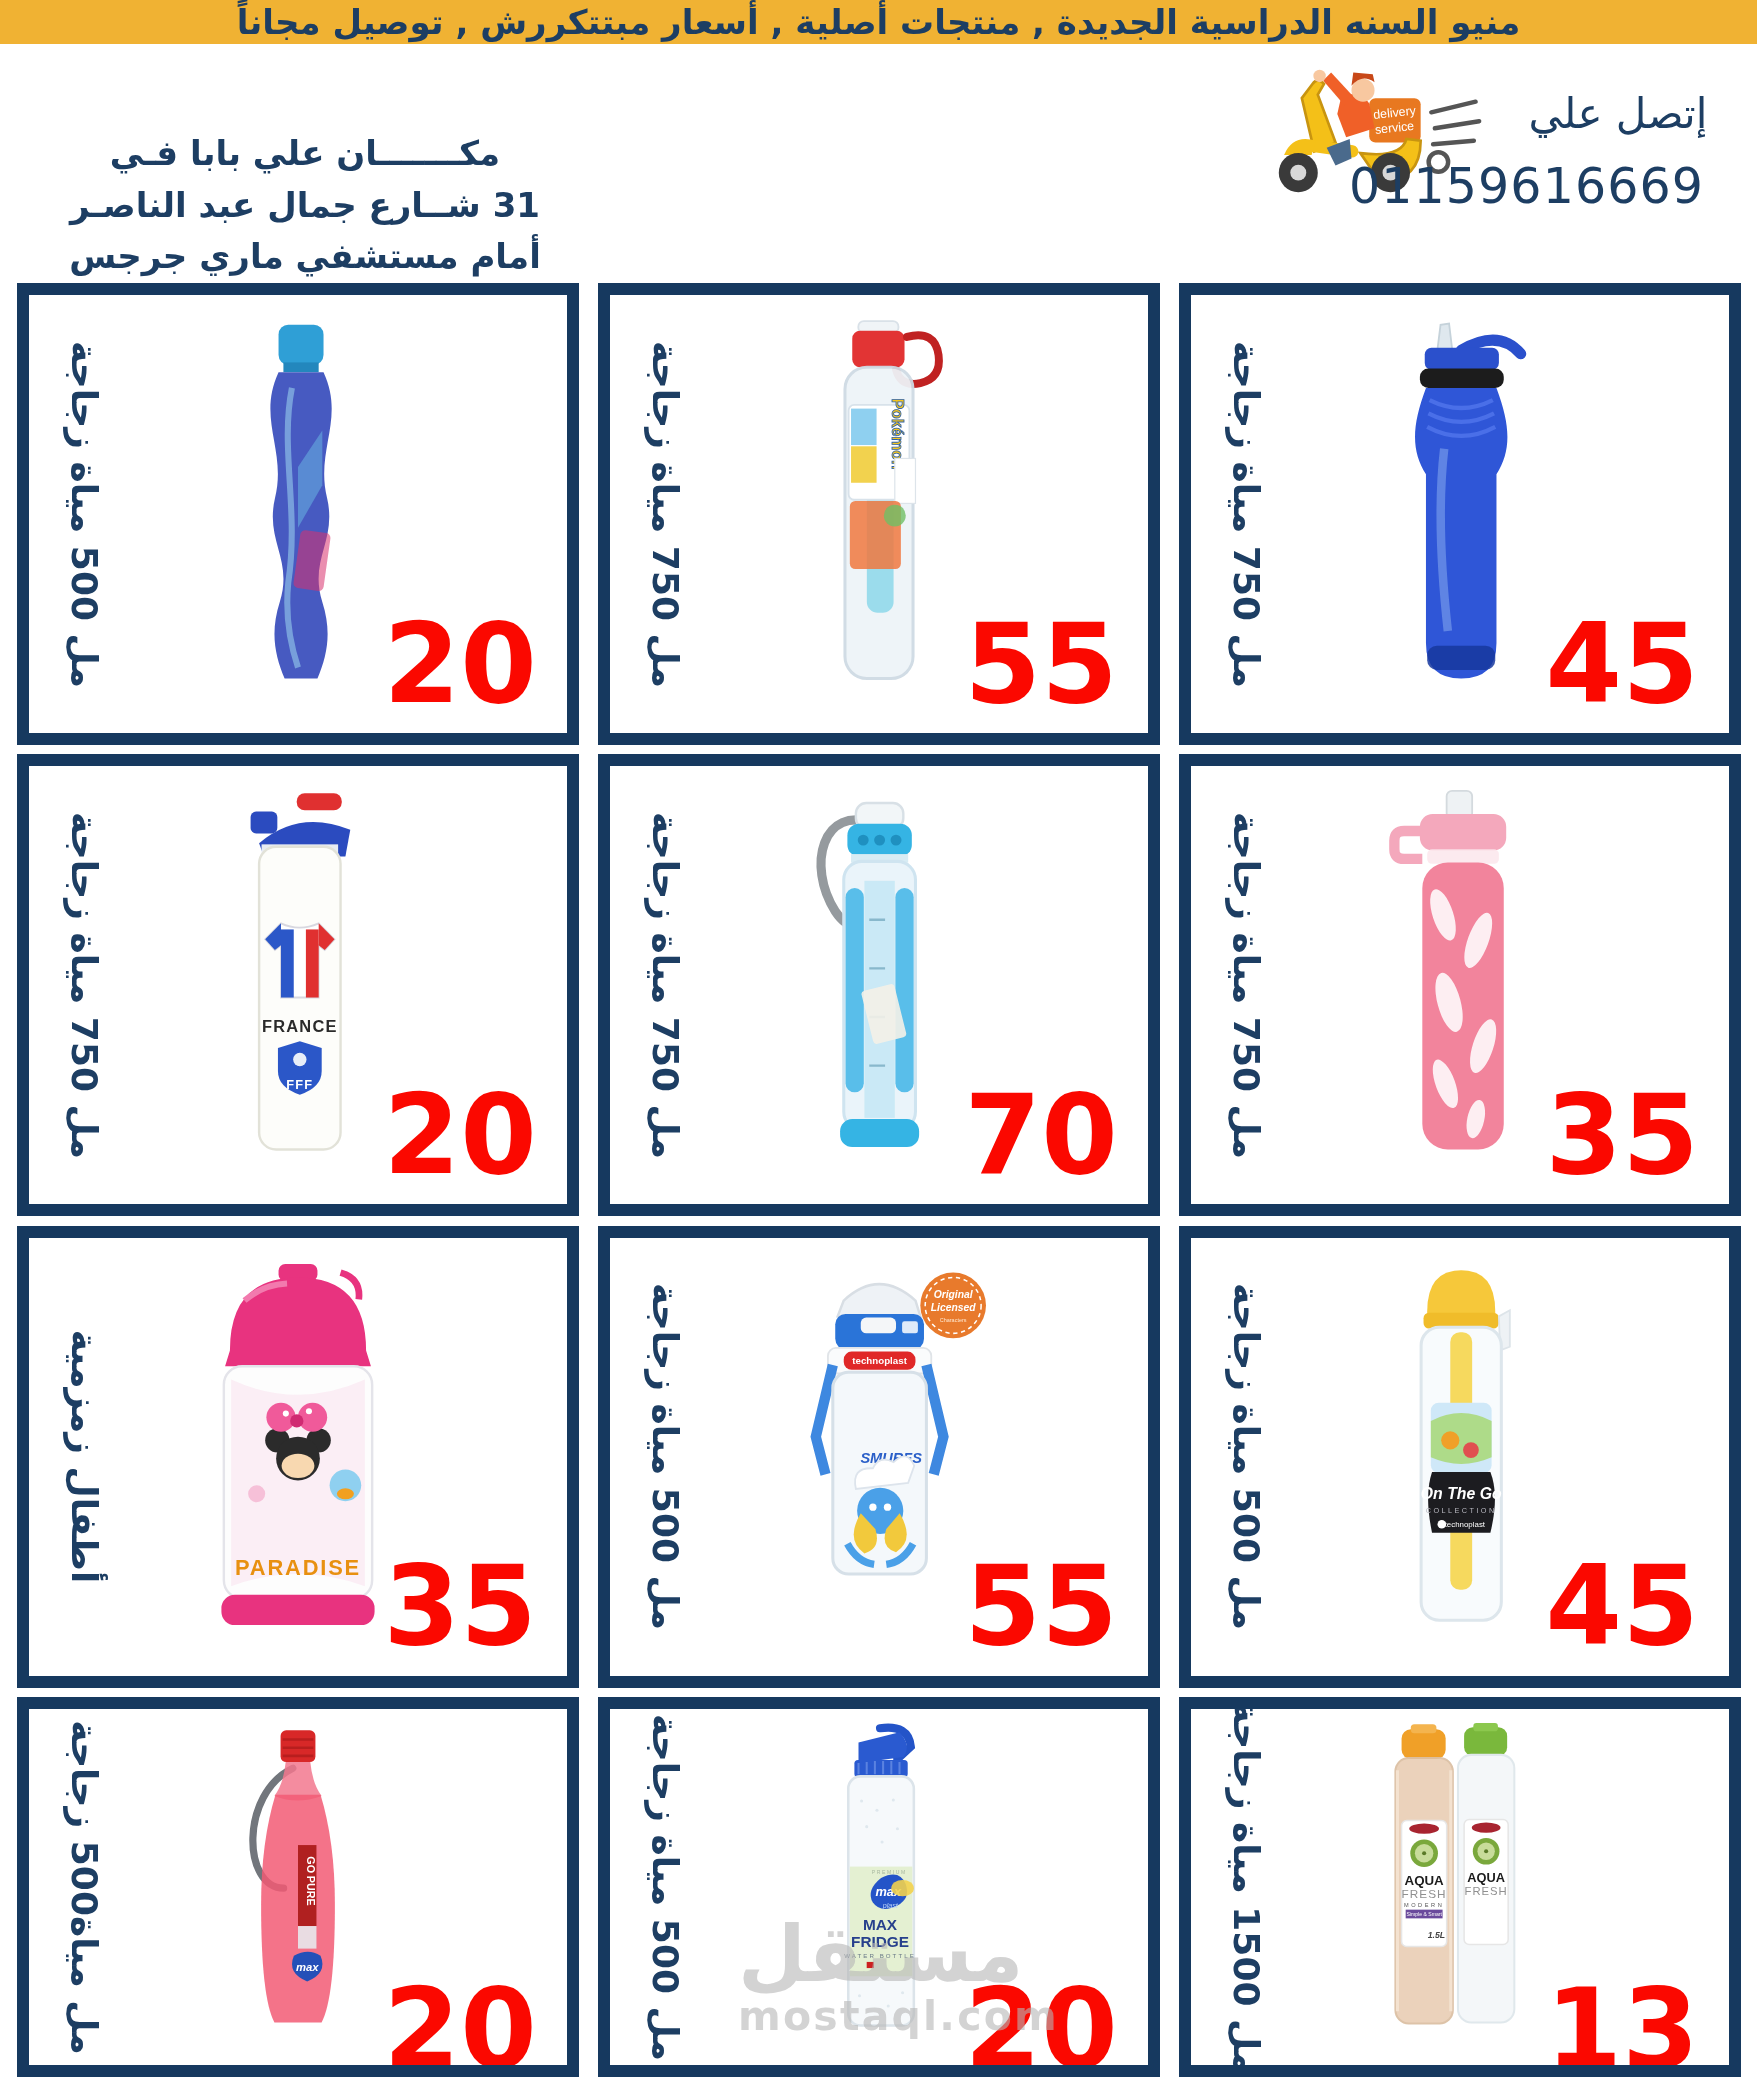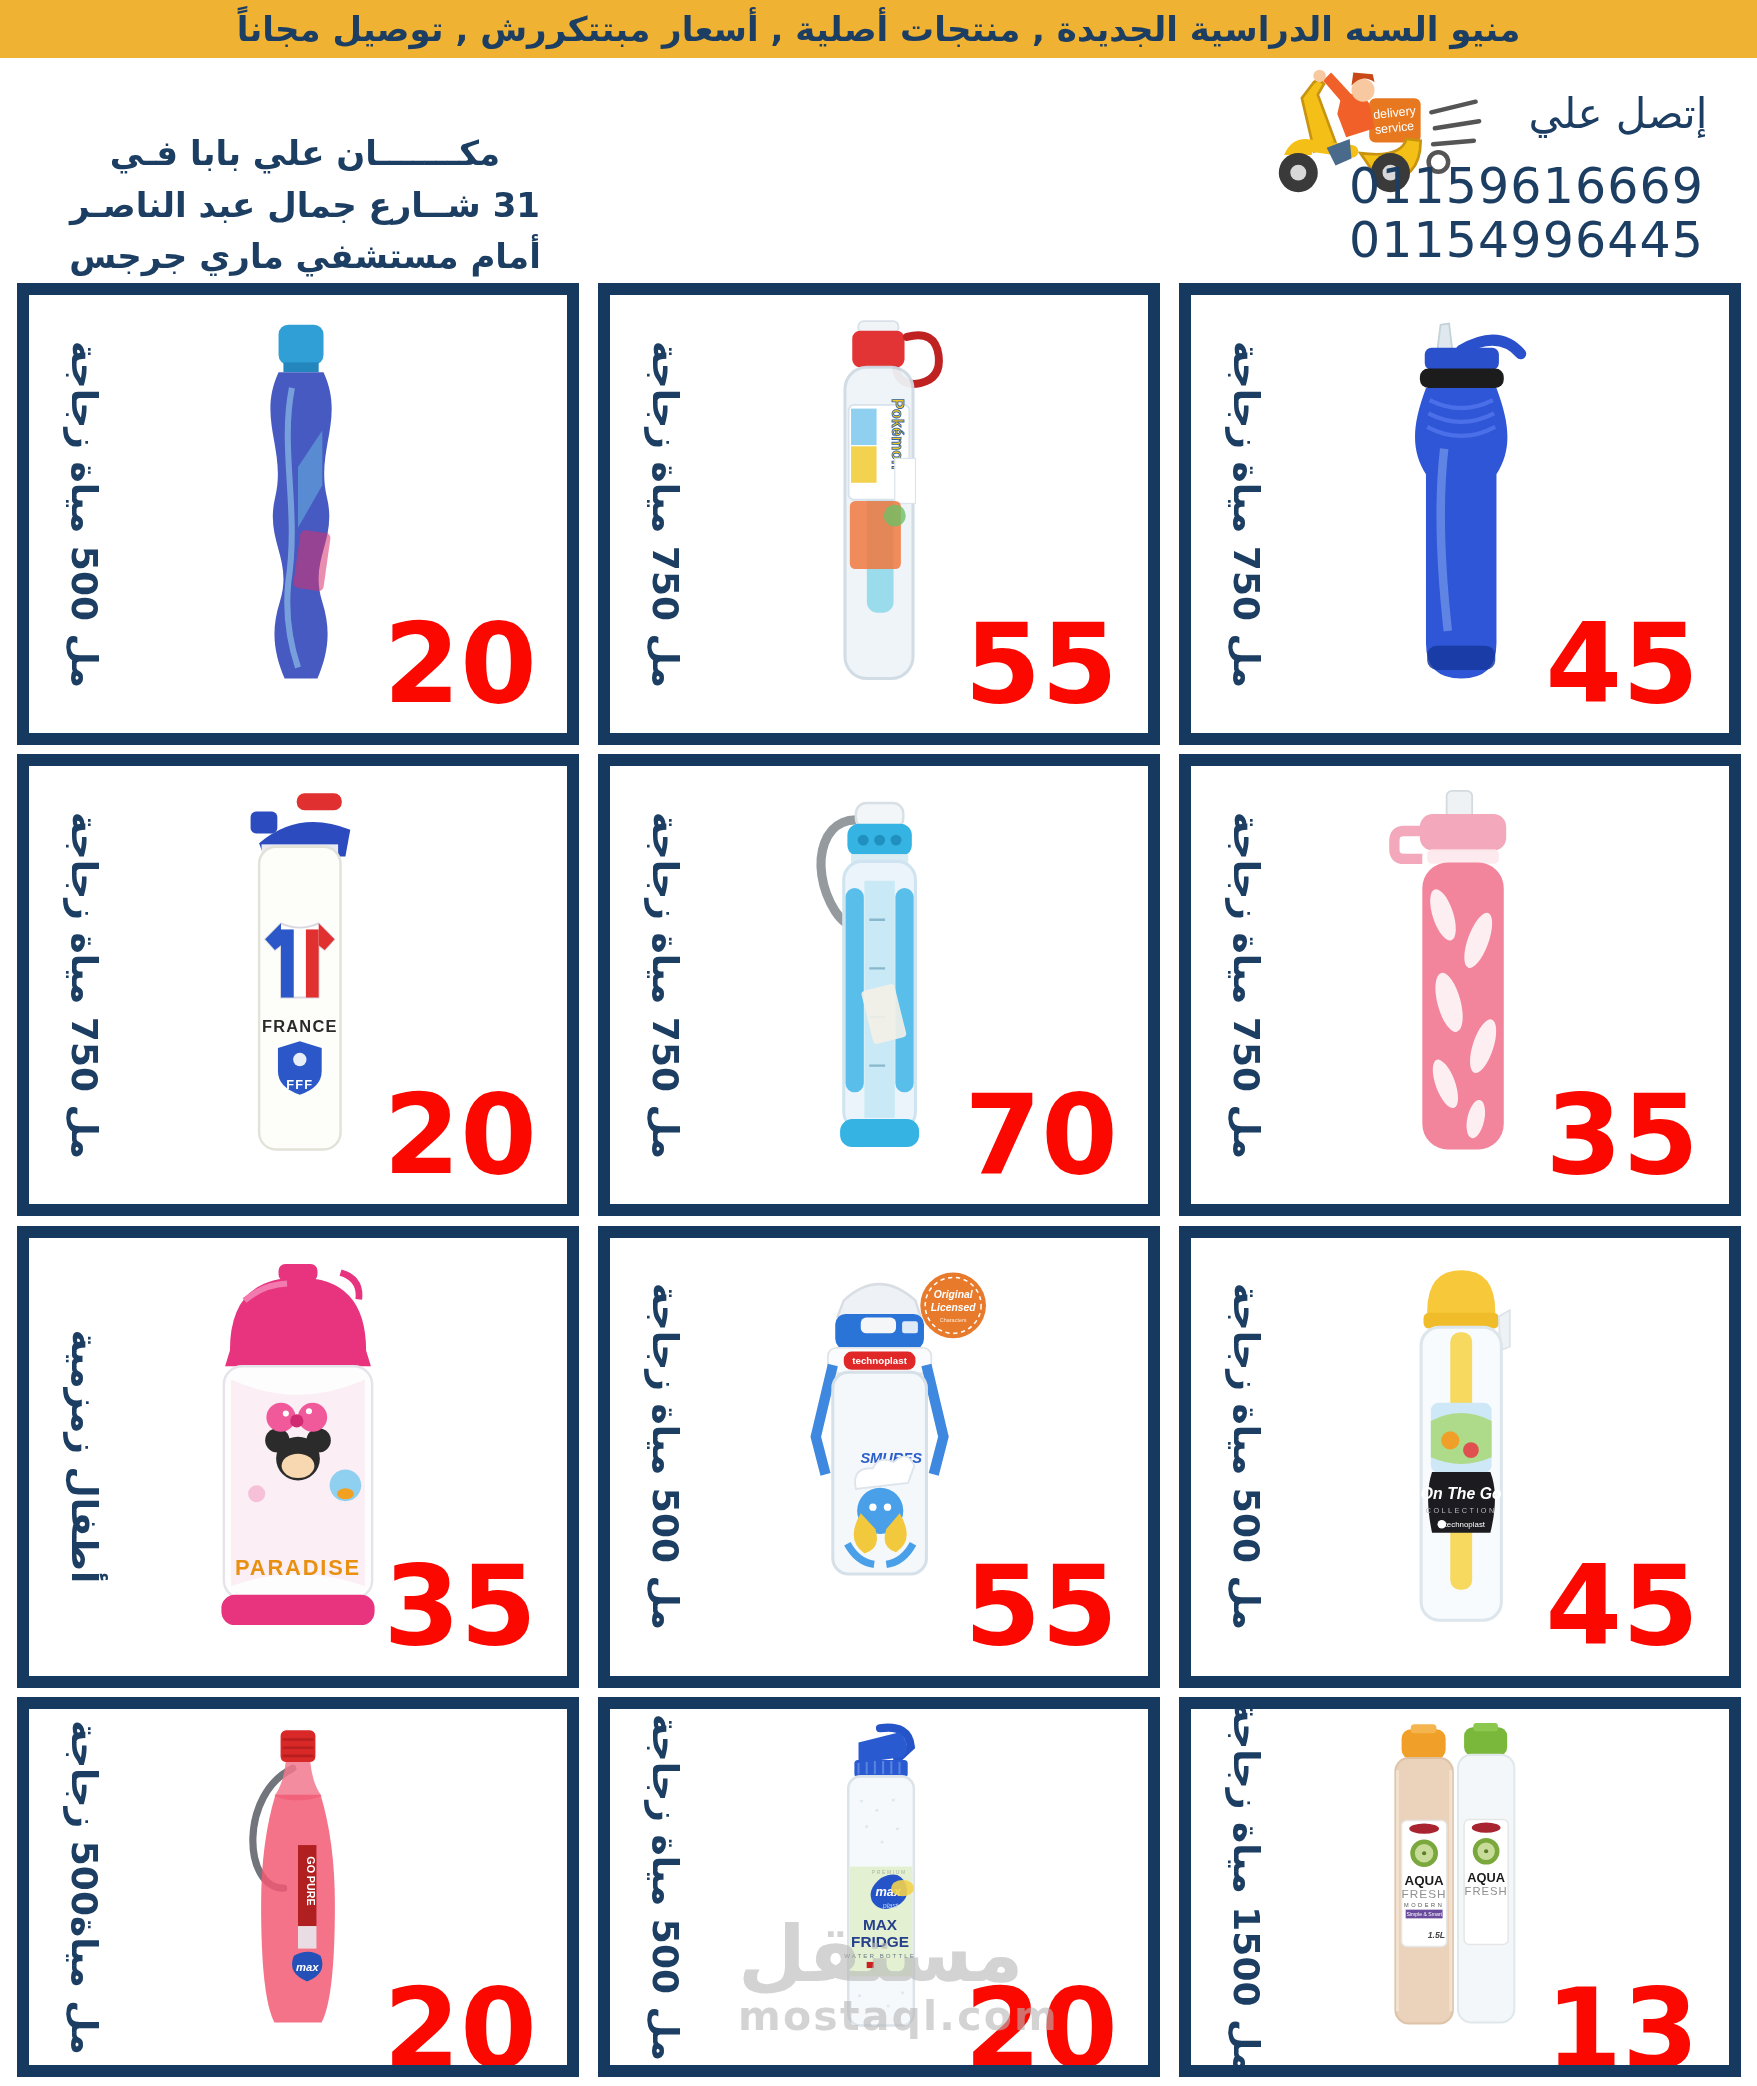--- a/index.html
+++ b/index.html
@@ -1,19 +1,19 @@
 <!DOCTYPE html>
 <html style="font-size:9px"><head>
 <meta charset="utf-8">
 <style>
   html,body{margin:0;padding:0;background:#ffffff;}
   #page{position:relative;width:1757px;height:2087px;background:#ffffff;overflow:hidden;
         font-family:"DejaVu Sans",sans-serif;color:#1d3e63;}
   
-  .banner{position:absolute;left:0;top:0;width:1757px;height:58px;background:#f0b233;
+  .banner{position:absolute;left:0;top:0;width:1757px;height:44px;background:#f0b233;
           display:flex;align-items:center;justify-content:center;}
   .banner span{font-size:34px;font-weight:bold;color:#1d3e63;white-space:nowrap;}
   
   .address{position:absolute;left:33px;top:92px;width:544px;text-align:center;direction:rtl;
            font-size:34px;line-height:1.52;font-weight:bold;color:#1d3e63;margin-top:36px;}
   .brand{position:absolute;left:644px;top:79px;width:477px;text-align:center;}
   .brand-super{font-family:"Liberation Sans","DejaVu Sans",sans-serif;font-size:25.5px;font-weight:bold;
                letter-spacing:5px;text-align:right;padding-right:19px;color:#1d3e63;}
   .brand-name{font-family:"Liberation Sans","DejaVu Sans",sans-serif;font-size:91px;font-weight:bold;
               letter-spacing:0px;color:#1d3e66;line-height:1.05;display:inline-block;
@@ -86,21 +86,20 @@
     <path d="M96,34 q22,-12 32,6 l6,28 -32,10 -10,-26 Z" fill="#f06028"></path>
     <path d="M100,42 l-24,-28 9,-9 24,26 Z" fill="#f06028"></path>
     <circle cx="72" cy="9" r="7" fill="#f8c8a0"></circle>
     <circle cx="121" cy="25" r="13" fill="#f8c8a0"></circle>
     <path d="M108,20 q12,-14 26,-4 l-2,-9 -22,-2 Z" fill="#c84818"></path>
   </svg>
 
   <div class="call-label">إتصل علي</div>
   <div class="phones">
     <div>01159616669</div>
-    <div>01154996445</div>
   </div>
 
   <main class="grid">
 
     <section class="cell">
       <div class="vlabel">
           <span>مل 500 مياة زجاجة</span>
         </div>
       <div class="product">
         <svg viewBox="0 0 300 640">

